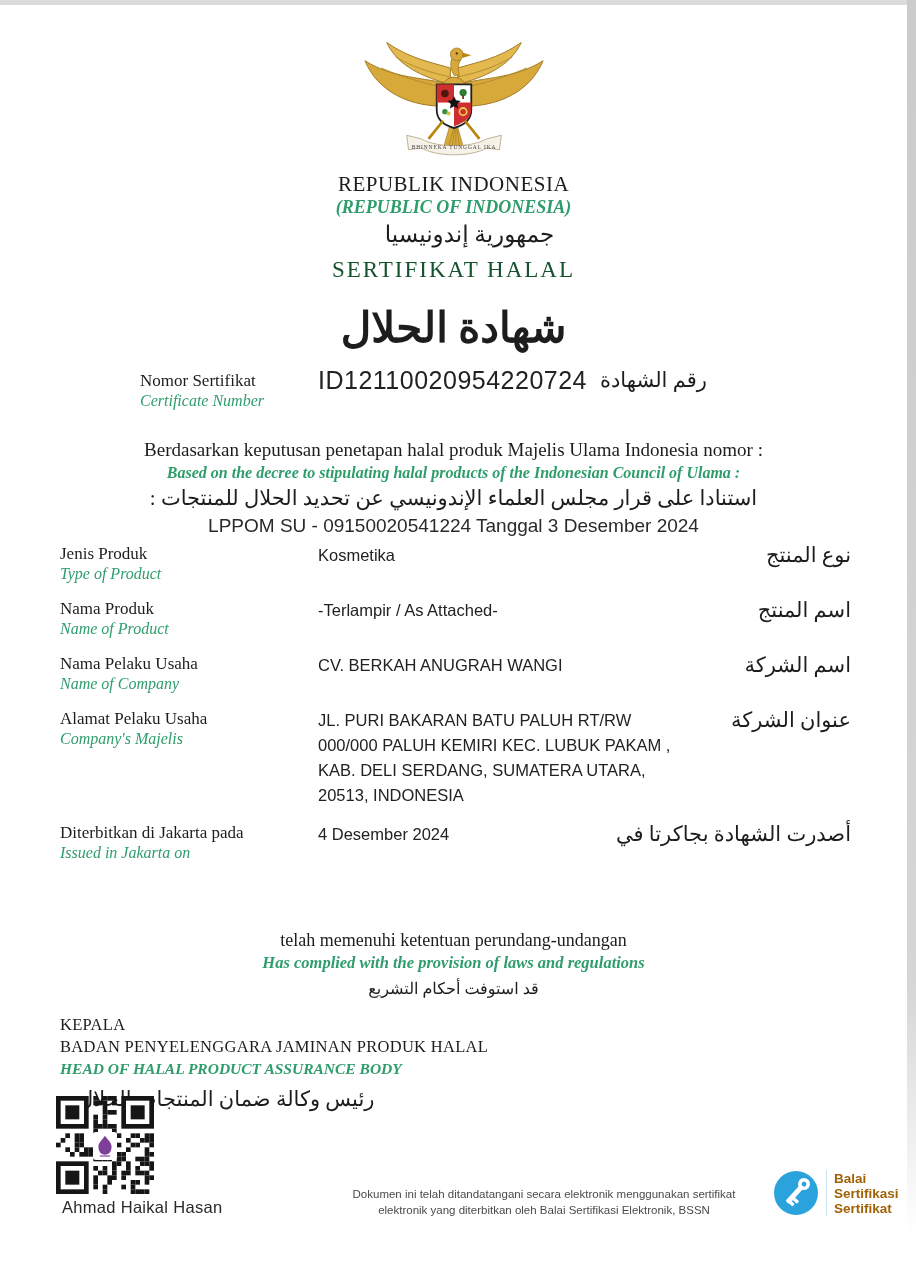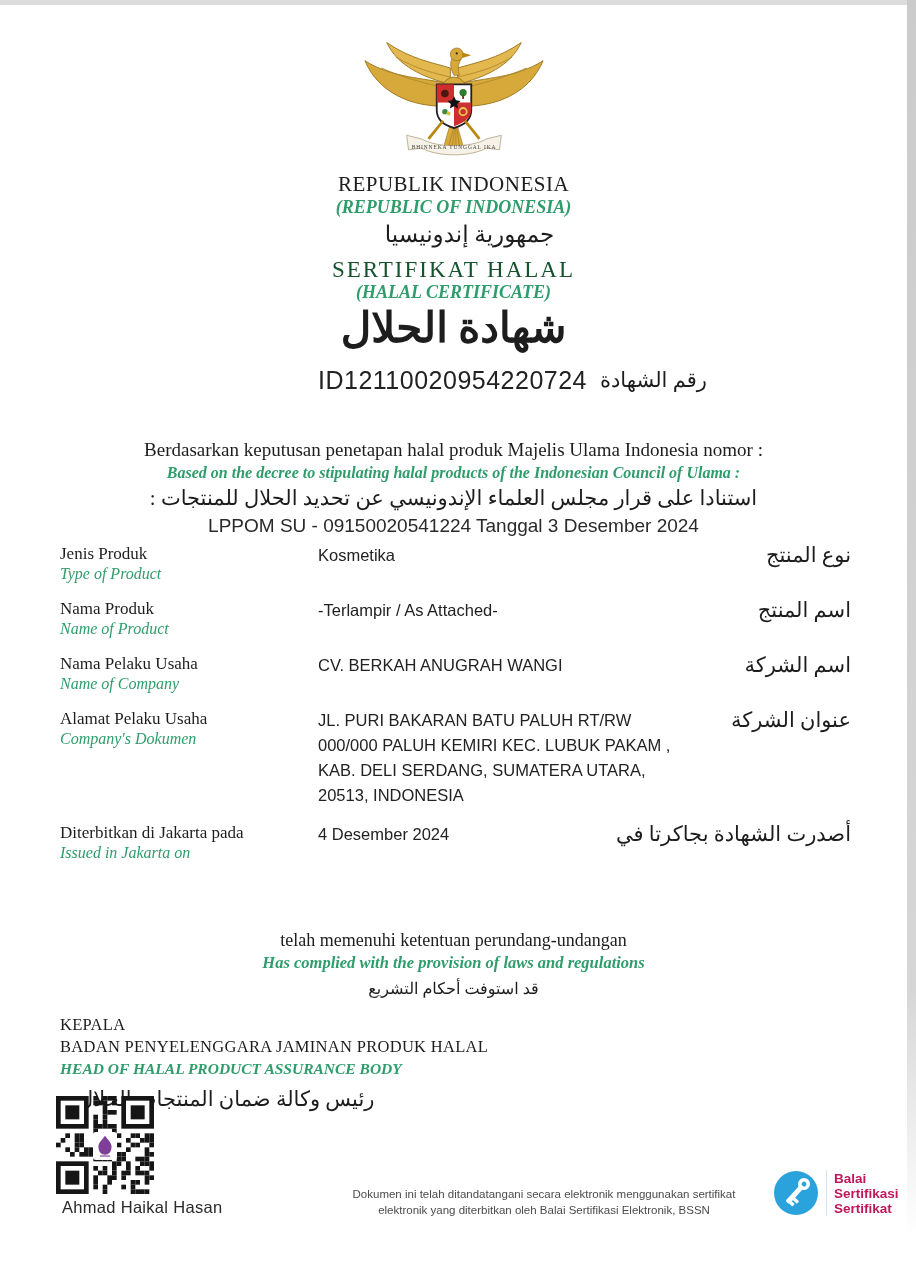--- a/index.html
+++ b/index.html
@@ -44,21 +44,21 @@
   .qr-logo{position:absolute;top:36px;left:37px;width:24px;height:28px;background:#fff;
         border-radius:3px;display:flex;align-items:center;justify-content:center;}
   .sign-name{position:absolute;top:1198px;left:62px;font-family:"Liberation Sans",sans-serif;
         font-size:16.5px;letter-spacing:.3px;color:#2a2a2a;}
   .disclaimer{position:absolute;top:1186px;right:152px;width:440px;text-align:center;
         font-family:"Liberation Sans",sans-serif;font-size:11.5px;line-height:16px;
         color:#4b4b4b;white-space:pre-line;}
   .bse{position:absolute;top:1170px;left:773px;display:flex;align-items:center;gap:7px;}
   .bse .divider{width:1px;height:46px;background:#cde4f2;}
   .bse .bse-text{font-family:"Liberation Sans",sans-serif;font-size:13.5px;line-height:15px;
-        font-weight:bold;color:#be185d;}
+        font-weight:bold;color:#a16207;}
 </style>
 </head>
 <body>
 
 <div class="page">
   <div class="edge-top"></div>
   <div class="edge-right"></div>
 
   <div class="emblem">
     <svg width="200" height="140" viewBox="0 0 220 150">
@@ -109,23 +109,26 @@
 
       <path d="M58,116 L74,120 C92,130 128,130 146,120 L162,116 L160,132 L146,130 C128,140 92,140 74,130 L60,132 Z" fill="#f7f2e7" stroke="#b9ab8d" stroke-width="1"></path>
       <text x="110" y="131" font-size="6" text-anchor="middle" fill="#444" letter-spacing="1" font-family="Liberation Serif, serif">BHINNEKA TUNGGAL IKA</text>
     </svg>
   </div>
 
   <div class="center country-id">REPUBLIK INDONESIA</div>
   <div class="center country-en">(REPUBLIC OF INDONESIA)</div>
   <div class="center country-ar" dir="rtl">جمهورية إندونيسيا</div>
   <div class="center title-id">SERTIFIKAT HALAL</div>
-  <div class="center title-en">(HALAL CERTIFICATE)</div>
   <div class="center title-ar" dir="rtl">شهادة الحلال</div>
 
+  <div class="certrow-label">
+    <div class="lbl-main">Nomor Sertifikat</div>
+    <div class="lbl-sub">Certificate Number</div>
+  </div>
   <div class="certrow-value">ID12110020954220724</div>
   <div class="certrow-ar" dir="rtl">رقم الشهادة</div>
 
   <div class="center decree">
     <div class="l1">Berdasarkan keputusan penetapan halal produk Majelis Ulama Indonesia nomor :</div>
     <div class="l2">Based on the decree to stipulating halal products of the Indonesian Council of Ulama :</div>
     <div class="l3" dir="rtl">استنادا على قرار مجلس العلماء الإندونيسي عن تحديد الحلال للمنتجات :</div>
     <div class="l4">LPPOM SU - 09150020541224 Tanggal 3 Desember 2024</div>
   </div>
 
@@ -152,21 +155,21 @@
       <div class="lbl-main">Nama Pelaku Usaha</div>
       <div class="lbl-sub">Name of Company</div>
     </div>
     <div class="f-value">CV. BERKAH ANUGRAH WANGI</div>
     <div class="f-ar" dir="rtl">اسم الشركة</div>
   </div>
 
   <div class="field-row" style="top:708px">
     <div class="f-label">
       <div class="lbl-main">Alamat Pelaku Usaha</div>
-      <div class="lbl-sub">Company's Dokumen</div>
+      <div class="lbl-sub">Company's Majelis</div>
     </div>
     <div class="f-value">JL. PURI BAKARAN BATU PALUH RT/RW
 000/000 PALUH KEMIRI KEC. LUBUK PAKAM ,
 KAB. DELI SERDANG, SUMATERA UTARA,
 20513, INDONESIA</div>
     <div class="f-ar" dir="rtl">عنوان الشركة</div>
   </div>
 
   <div class="field-row" style="top:822px">
     <div class="f-label">

